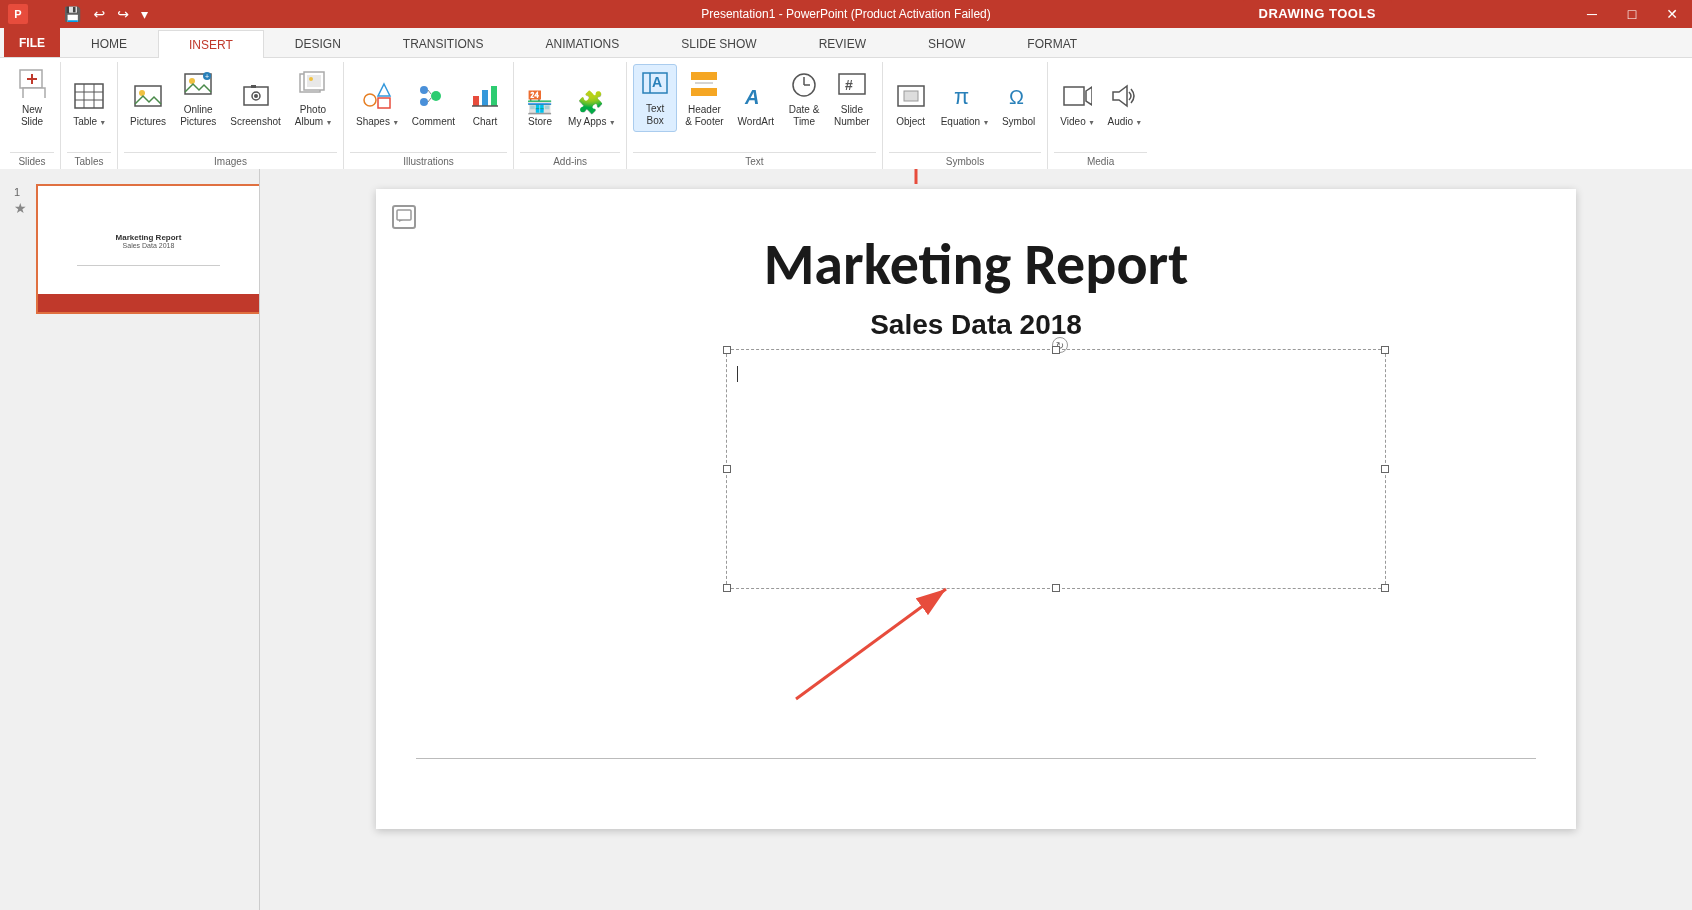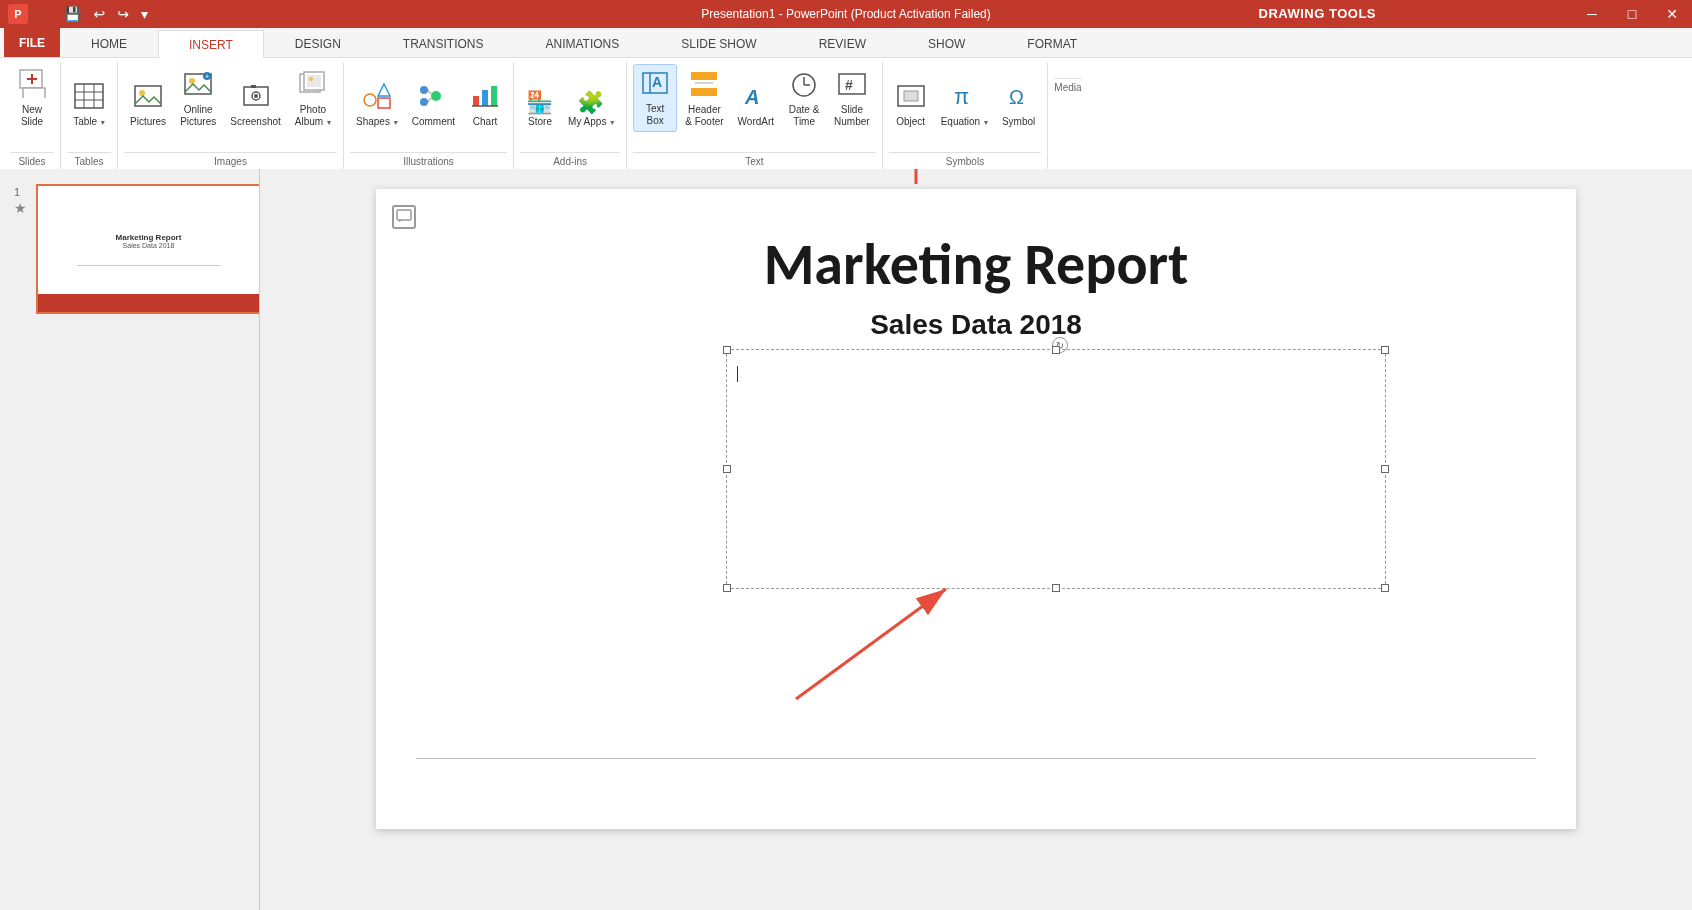--- a/index.html
+++ b/index.html
@@ -634,20 +634,41 @@
               <text x="5" y="22" font-size="20" fill="#2980b9">Ω</text>
             </svg>
         </span>
         <span class="label">Symbol</span>
       </div>
     </div>
     <div class="ribbon-group-label">Symbols</div>
   </div>
 
   <div class="ribbon-group">
+    <div class="ribbon-group-items">
+      <div class="ribbon-btn ribbon-btn-large">
+        <span class="icon">
+          <svg width="30" height="28" viewBox="0 0 30 28">
+              <rect x="2" y="5" width="20" height="18" fill="none" stroke="#555" stroke-width="1.5"></rect>
+              <polygon points="24,9 30,5 30,23 24,19" fill="none" stroke="#555" stroke-width="1.5"></polygon>
+            </svg>
+        </span>
+        <span class="label">Video <span class="dropdown-arrow">▾</span></span>
+      </div>
+      <div class="ribbon-btn ribbon-btn-large">
+        <span class="icon">
+          <svg width="30" height="28" viewBox="0 0 30 28">
+              <polygon points="4,10 4,18 10,18 18,24 18,4 10,10" fill="none" stroke="#555" stroke-width="1.5"></polygon>
+              <path d="M20,10 Q24,14 20,18" fill="none" stroke="#555" stroke-width="1.5"></path>
+              <path d="M22,7 Q28,14 22,21" fill="none" stroke="#555" stroke-width="1.5"></path>
+            </svg>
+        </span>
+        <span class="label">Audio <span class="dropdown-arrow">▾</span></span>
+      </div>
+    </div>
     <div class="ribbon-group-label">Media</div>
   </div>
 
 </div>
 
 <div id="main-area">
 
   <div id="slide-panel">
     <div style="position:relative; margin-top:5px; margin-left:28px;">
       <span class="slide-number">1</span>

